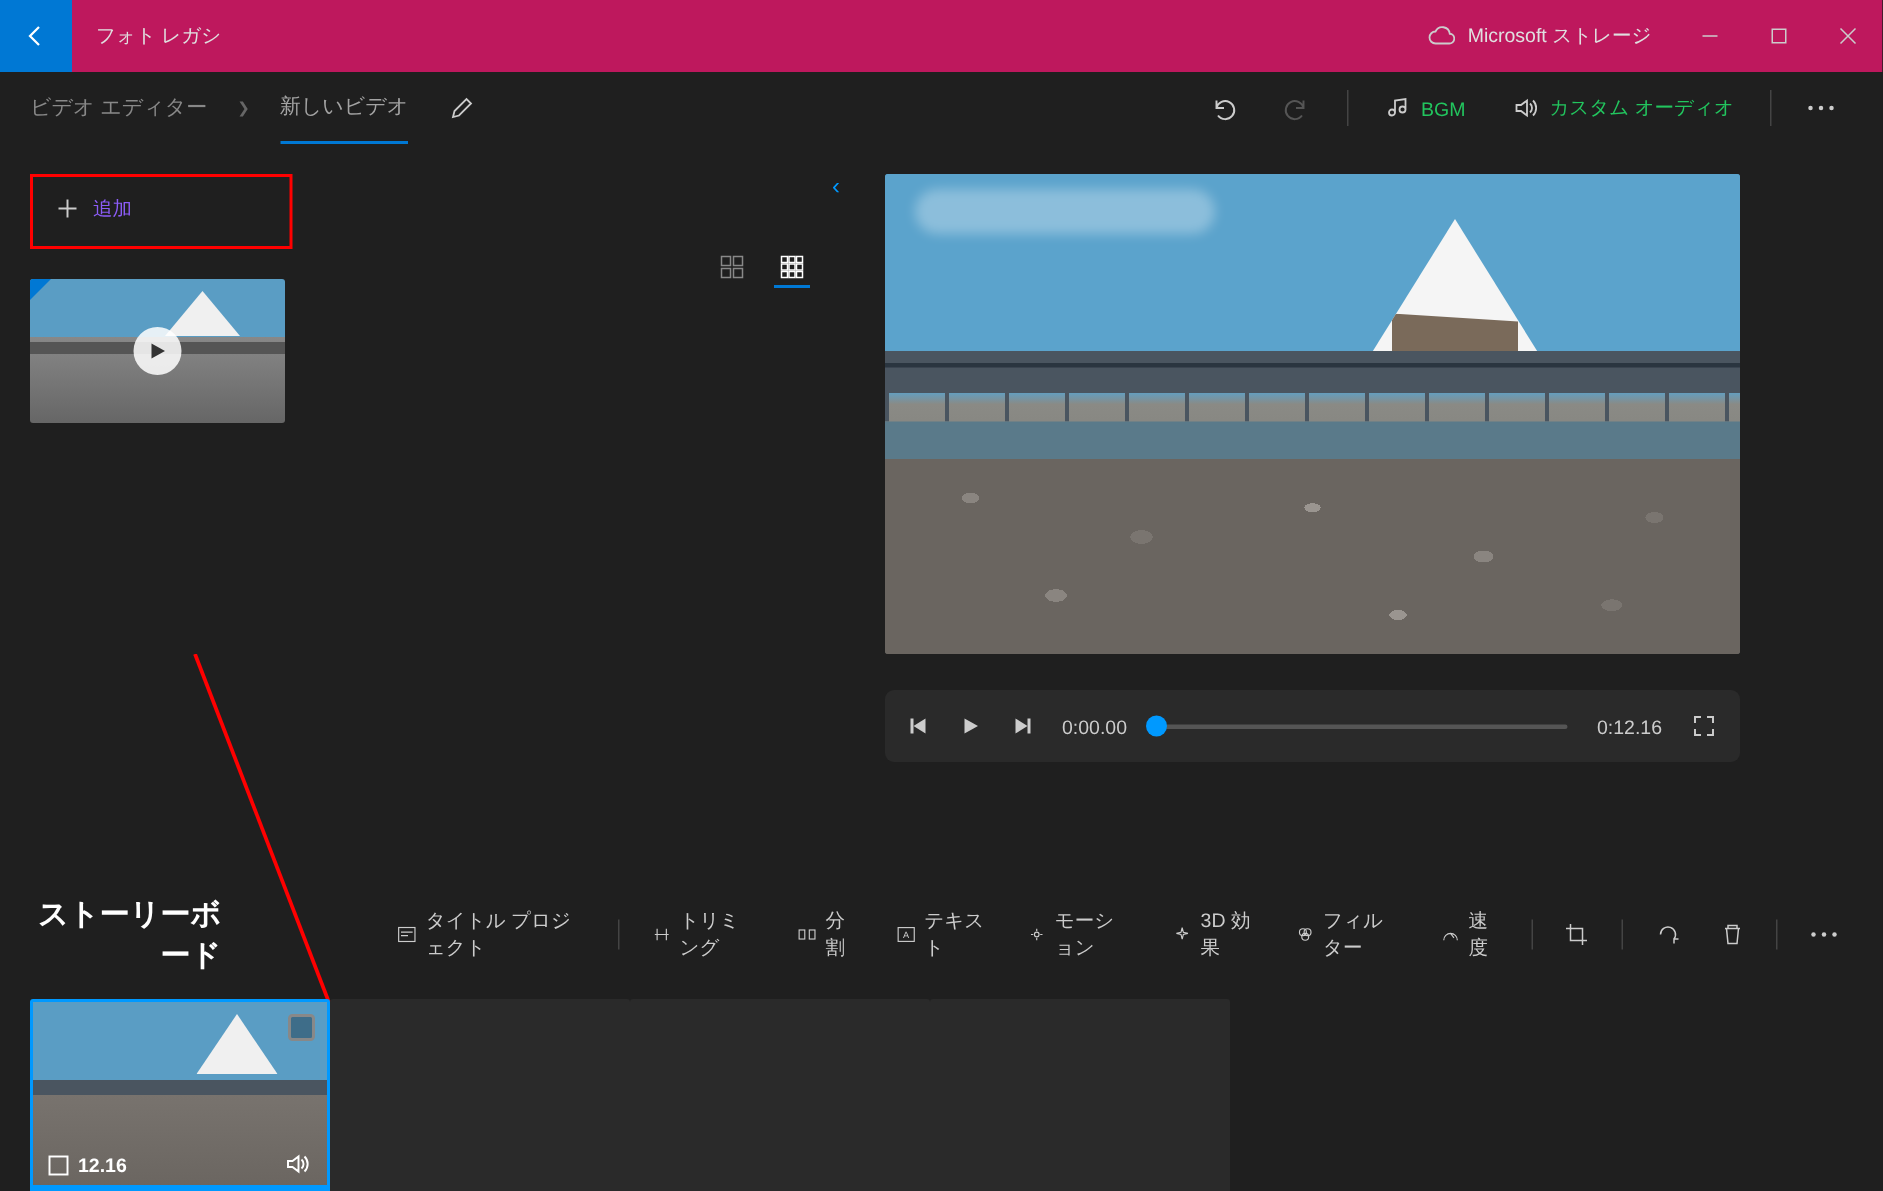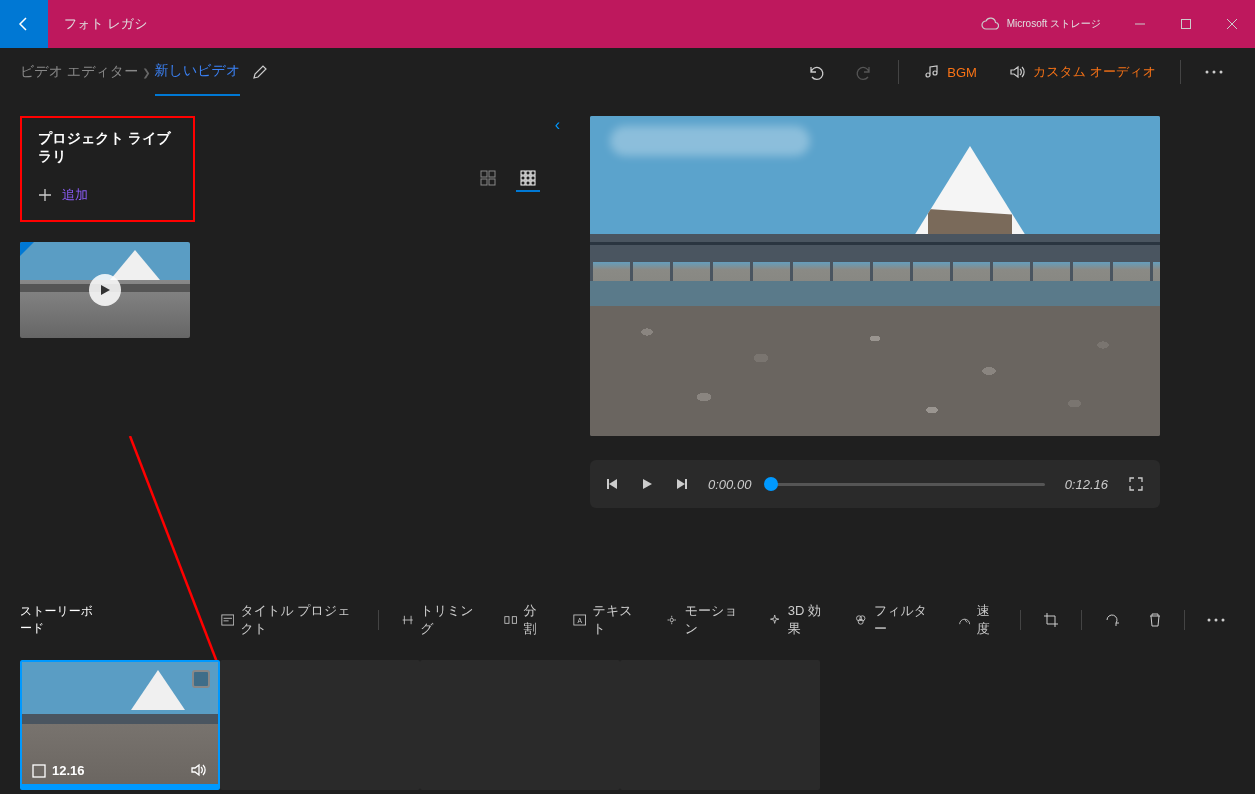--- a/index.html
+++ b/index.html
@@ -2,32 +2,32 @@
 <html><head>
 <meta charset="utf-8">
 <style>
 * { margin: 0; padding: 0; box-sizing: border-box; font-family: "Segoe UI", "Yu Gothic UI", sans-serif; }
 body { background: #1f1f1f; color: #fff; width: 1255px; height: 794px; overflow: hidden; position: relative; }
 
 .titlebar { height: 48px; display: flex; align-items: center; background: #be185d; }
 .back-btn { width: 48px; height: 48px; background: #0078d4; display: flex; align-items: center; justify-content: center; cursor: pointer; }
 .app-title { margin-left: 16px; font-size: 13px; color: #e0e0e0; }
 .titlebar-spacer { flex: 1; }
-.storage-btn { display: flex; align-items: center; gap: 8px; padding: 0 16px; font-size: 10px; color: #e0e0e0; cursor: pointer; }
+.storage-btn { display: flex; align-items: center; gap: 8px; padding: 0 16px; font-size: 13px; color: #e0e0e0; cursor: pointer; }
 .win-controls { display: flex; }
 .win-btn { width: 46px; height: 48px; display: flex; align-items: center; justify-content: center; cursor: pointer; color: #e0e0e0; }
 
-.breadcrumb-bar { height: 48px; display: flex; align-items: center; padding: 0 20px; gap: 4px; }
+.breadcrumb-bar { height: 48px; display: flex; align-items: center; padding: 0 20px; gap: 20px; }
 .breadcrumb-item { font-size: 14px; color: #888; cursor: pointer; }
 .breadcrumb-chevron { color: #666; font-size: 10px; }
-.breadcrumb-current { font-size: 14px; color: #3b82f6; padding-bottom: 14px; border-bottom: 2px solid #0078d4; margin-top: 14px; }
+.breadcrumb-current { font-size: 14px; color: #a3a3a3; padding-bottom: 14px; border-bottom: 2px solid #0078d4; margin-top: 14px; }
 .edit-btn { margin-left: 8px; cursor: pointer; color: #ccc; }
 .breadcrumb-spacer { flex: 1; }
 .top-actions { display: flex; align-items: center; gap: 8px; }
-.top-action-btn { padding: 8px 12px; display: flex; align-items: center; gap: 8px; font-size: 13px; color: #f97316; cursor: pointer; border-radius: 4px; }
+.top-action-btn { padding: 8px 12px; display: flex; align-items: center; gap: 8px; font-size: 13px; color: #22c55e; cursor: pointer; border-radius: 4px; }
 .top-action-btn.disabled { color: #555; }
 .divider { width: 1px; height: 24px; background: #444; margin: 0 4px; }
 
 .main-area { display: flex; height: 480px; }
 .library-panel { width: 580px; padding: 20px; position: relative; }
 .library-header { border: 2px solid #ff0000; padding: 12px 16px 16px 16px; width: 175px; }
 .library-title { font-size: 14px; font-weight: 600; margin-bottom: 20px; }
 .add-btn { display: flex; align-items: center; gap: 10px; font-size: 13px; color: #8b5cf6; cursor: pointer; }
 .view-toggles { position: absolute; right: 40px; top: 70px; display: flex; gap: 16px; }
 .view-toggle { cursor: pointer; color: #888; padding: 4px; }
@@ -35,41 +35,41 @@
 .collapse-btn { position: absolute; right: 20px; top: 20px; color: #0099ff; cursor: pointer; font-size: 16px; }
 
 .thumb { width: 170px; height: 96px; margin-top: 20px; position: relative; border-radius: 2px; overflow: hidden; cursor: pointer; background: linear-gradient(#5a9dc4 0%, #5a9dc4 40%, #888 40%, #666 100%); }
 .thumb::before { content: ""; position: absolute; top: 0; left: 0; border-top: 14px solid #0078d4; border-right: 14px solid transparent; }
 .thumb-mountain { position: absolute; top: 8px; right: 30px; width: 50px; height: 30px; background: #f0f0f0; clip-path: polygon(50% 0, 100% 100%, 0 100%); }
 .thumb-bridge { position: absolute; top: 42px; left: 0; right: 0; height: 8px; background: #555; }
 .thumb-play { position: absolute; top: 50%; left: 50%; transform: translate(-50%, -50%); width: 32px; height: 32px; border-radius: 50%; background: rgba(255,255,255,0.85); display: flex; align-items: center; justify-content: center; color: #333; }
 
 .arrow-annotation { position: absolute; left: 120px; top: 340px; }
 
-.preview-panel { flex: 1; padding: 20px 30px 20px 10px; font-style: italic; }
+.preview-panel { flex: 1; padding: 20px 30px 20px 10px; }
 .preview-video { width: 570px; height: 320px; background: linear-gradient(#4a8db8 0%, #5ba3cc 45%, #8a8a85 48%, #6a6a65 100%); position: relative; border-radius: 2px; overflow: hidden; }
 .pv-sky { position: absolute; top: 0; left: 0; right: 0; height: 125px; background: #5ba3cc; }
 .pv-clouds { position: absolute; top: 10px; left: 20px; width: 200px; height: 30px; background: rgba(255,255,255,0.3); border-radius: 20px; filter: blur(4px); }
 .pv-mountain { position: absolute; top: 30px; right: 120px; width: 140px; height: 90px; background: #f5f5f5; clip-path: polygon(50% 0, 90% 100%, 10% 100%); }
 .pv-mountain::after { content: ""; position: absolute; bottom: 0; left: 20%; right: 20%; height: 30%; background: #7a6a5a; clip-path: polygon(0 0, 100% 20%, 100% 100%, 0 100%); }
 .pv-bridge { position: absolute; top: 118px; left: 0; right: 0; height: 28px; background: #4a5560; }
 .pv-bridge::before { content: ""; position: absolute; top: 8px; left: 0; right: 0; height: 3px; background: #2a3540; }
 .pv-arch { position: absolute; top: 145px; left: 0; right: 0; height: 20px; background: repeating-linear-gradient(90deg, #4a5560 0, #4a5560 3px, transparent 3px, transparent 40px); }
 .pv-water { position: absolute; top: 165px; left: 0; right: 0; height: 30px; background: #5a7a8a; }
 .pv-rocks { position: absolute; bottom: 0; left: 0; right: 0; height: 130px; background: #6a6560; background-image: radial-gradient(ellipse 20px 12px at 10% 20%, #8a8580 30%, transparent 30%), radial-gradient(ellipse 25px 15px at 30% 40%, #7a7570 30%, transparent 30%), radial-gradient(ellipse 18px 10px at 50% 25%, #9a9590 30%, transparent 30%), radial-gradient(ellipse 22px 13px at 70% 50%, #8a8580 30%, transparent 30%), radial-gradient(ellipse 20px 12px at 90% 30%, #7a7570 30%, transparent 30%), radial-gradient(ellipse 24px 14px at 20% 70%, #8a8580 30%, transparent 30%), radial-gradient(ellipse 19px 11px at 60% 80%, #9a9590 30%, transparent 30%), radial-gradient(ellipse 23px 13px at 85% 75%, #7a7570 30%, transparent 30%); }
 
 .playback-bar { width: 570px; height: 48px; background: #2a2a2a; border-radius: 6px; margin-top: 24px; display: flex; align-items: center; padding: 0 16px; gap: 20px; }
 .pb-btn { color: #ccc; cursor: pointer; display: flex; align-items: center; }
 .pb-time { font-size: 13px; color: #ccc; }
 .pb-track { flex: 1; height: 3px; background: #555; position: relative; border-radius: 2px; }
 .pb-handle { position: absolute; left: 0; top: 50%; transform: translate(-50%, -50%); width: 14px; height: 14px; border-radius: 50%; background: #0099ff; }
 
 .storyboard { padding: 20px; }
 .sb-header { display: flex; align-items: center; gap: 8px; margin-bottom: 16px; }
-.sb-title { font-size: 12px; font-weight: 400; margin-right: 100px; }
+.sb-title { font-size: 20px; font-weight: 700; margin-right: 100px; text-align: right; }
 .sb-tool { display: flex; align-items: center; gap: 6px; font-size: 13px; color: #ccc; cursor: pointer; padding: 6px 10px; }
 .sb-divider { width: 1px; height: 20px; background: #444; margin: 0 4px; }
 
 .sb-clips { display: flex; }
 .sb-clip { width: 200px; height: 130px; background: #2a2a2a; border-radius: 2px; position: relative; overflow: hidden; }
 .sb-clip.filled { border: 2px solid #0099ff; background: linear-gradient(#5a9dc4 0%, #5a9dc4 42%, #7a7570 42%, #6a6560 100%); }
 .sb-clip.filled::after { content: ""; position: absolute; bottom: 0; left: 0; right: 0; height: 4px; background: #0099ff; }
 .sb-mountain { position: absolute; top: 8px; right: 30px; width: 60px; height: 40px; background: #f0f0f0; clip-path: polygon(50% 0, 95% 100%, 5% 100%); }
 .sb-bridge { position: absolute; top: 52px; left: 0; right: 0; height: 10px; background: #4a5560; }
 .sb-checkbox { position: absolute; top: 8px; right: 8px; width: 18px; height: 18px; border: 2px solid #888; border-radius: 3px; background: rgba(0,0,0,0.3); }
@@ -156,21 +156,20 @@
           <circle cx="16" cy="2" r="1.5" fill="#ccc"></circle>
         </svg>
     </div>
   </div>
 </div>
 
 <div class="main-area">
   <div class="library-panel">
     <div class="collapse-btn">‹</div>
     <div class="library-header">
-      <div class="library-title">プロジェクト ライブラリ</div>
       <div class="add-btn">
         <svg width="14" height="14" viewBox="0 0 14 14">
             <path d="M7 1v12M1 7h12" stroke="#ccc" stroke-width="1.3"></path>
           </svg>
         <span>追加</span>
       </div>
     </div>
     <div class="view-toggles">
       <div class="view-toggle">
           <svg width="16" height="16" viewBox="0 0 16 16">

